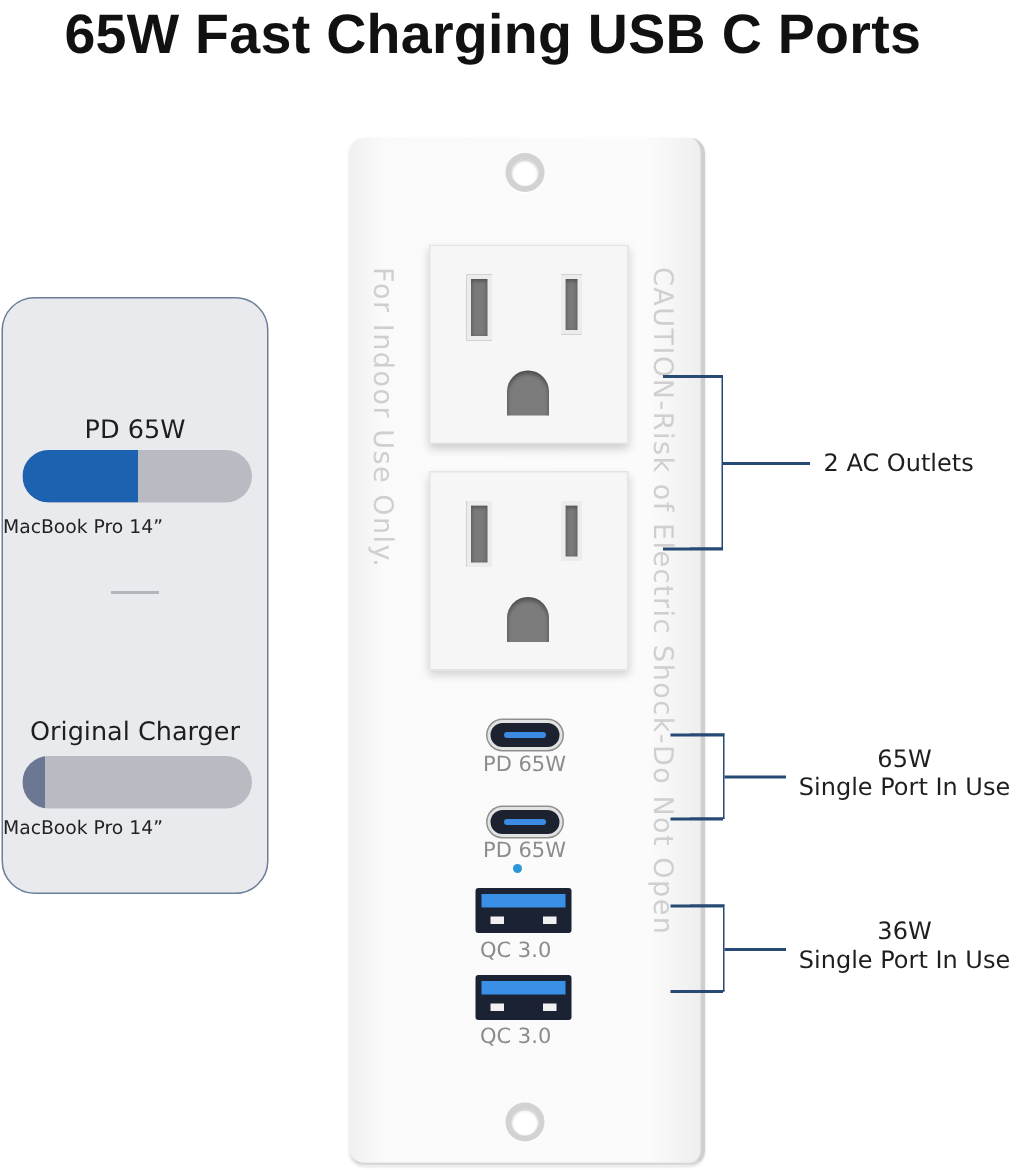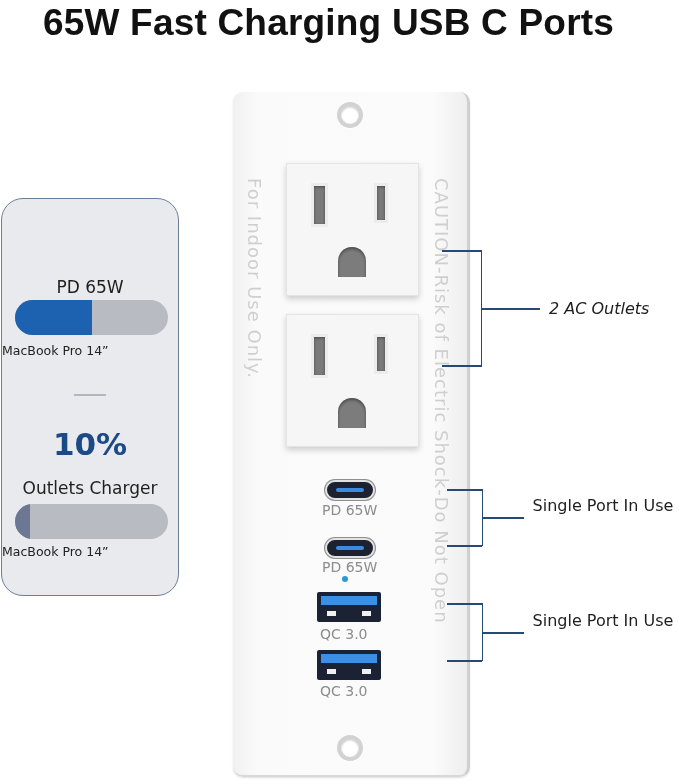--- a/index.html
+++ b/index.html
@@ -108,22 +108,21 @@
 
 <div class="card">
   <div class="lbl" style="top:78px;">PD 65W</div>
   <div class="bar" style="top:101px;">
     <div class="fill" id="pd-fill" style="width: 50%; background: rgb(28, 98, 176);"></div>
   </div>
   <div class="sub" style="top:144px;">MacBook Pro 14”</div>
 
   <div class="divider"></div>
 
-  <div class="pct" style="top:227px;">10%</div>
-  <div class="lbl" style="top:279px;">Outlets Charger</div>
+  <div class="lbl" style="top:279px;">Original Charger</div>
   <div class="bar" style="top:305px;">
     <div class="fill" id="orig-fill" style="width: 10%; background: rgb(108, 120, 147);"></div>
   </div>
   <div class="sub" style="top:345px;">MacBook Pro 14”</div>
 </div>
 
 <div class="plate">
   <div class="screw" style="left:104px; top:10px;"></div>
 
   <div class="vert-text" style="left:11px; top:86px;">For  Indoor  Use  Only.</div>
@@ -162,29 +161,31 @@
   </div>
   <div class="port-label" style="left:87px; top:591px;">QC   3.0</div>
 
   <div class="screw" style="left:104px; top:643px;"></div>
 </div>
 
 <div class="leader" style="left:442px; top:250px; width:40px;"></div>
 <div class="leader" style="left:442px; top:365px; width:40px;"></div>
 <div class="bracket" style="left:460px; top:250px; width:22px; height:116px;"></div>
 <div class="leader" style="left:482px; top:308px; width:58px;"></div>
-<div class="callout" style="left:549px; top:299px;font-style:italic;">2 AC Outlets</div>
+<div class="callout" style="left:549px; top:299px;">2 AC Outlets</div>
 
 <div class="leader" style="left:447px; top:489px; width:35px;"></div>
 <div class="leader" style="left:447px; top:545px; width:35px;"></div>
 <div class="bracket" style="left:460px; top:489px; width:23px; height:57px;"></div>
 <div class="leader" style="left:483px; top:517px; width:41px;"></div>
 <div class="callout" style="left:528px; top:496px; width:150px;">
+  <div>65W</div>
   <div>Single Port In Use</div>
 </div>
 
 <div class="leader" style="left:447px; top:603px; width:35px;"></div>
 <div class="leader" style="left:447px; top:660px; width:35px;"></div>
 <div class="bracket" style="left:460px; top:603px; width:23px; height:58px;"></div>
 <div class="leader" style="left:483px; top:632px; width:41px;"></div>
 <div class="callout" style="left:528px; top:611px; width:150px;">
+  <div>36W</div>
   <div>Single Port In Use</div>
 </div>
 
 </body></html>

